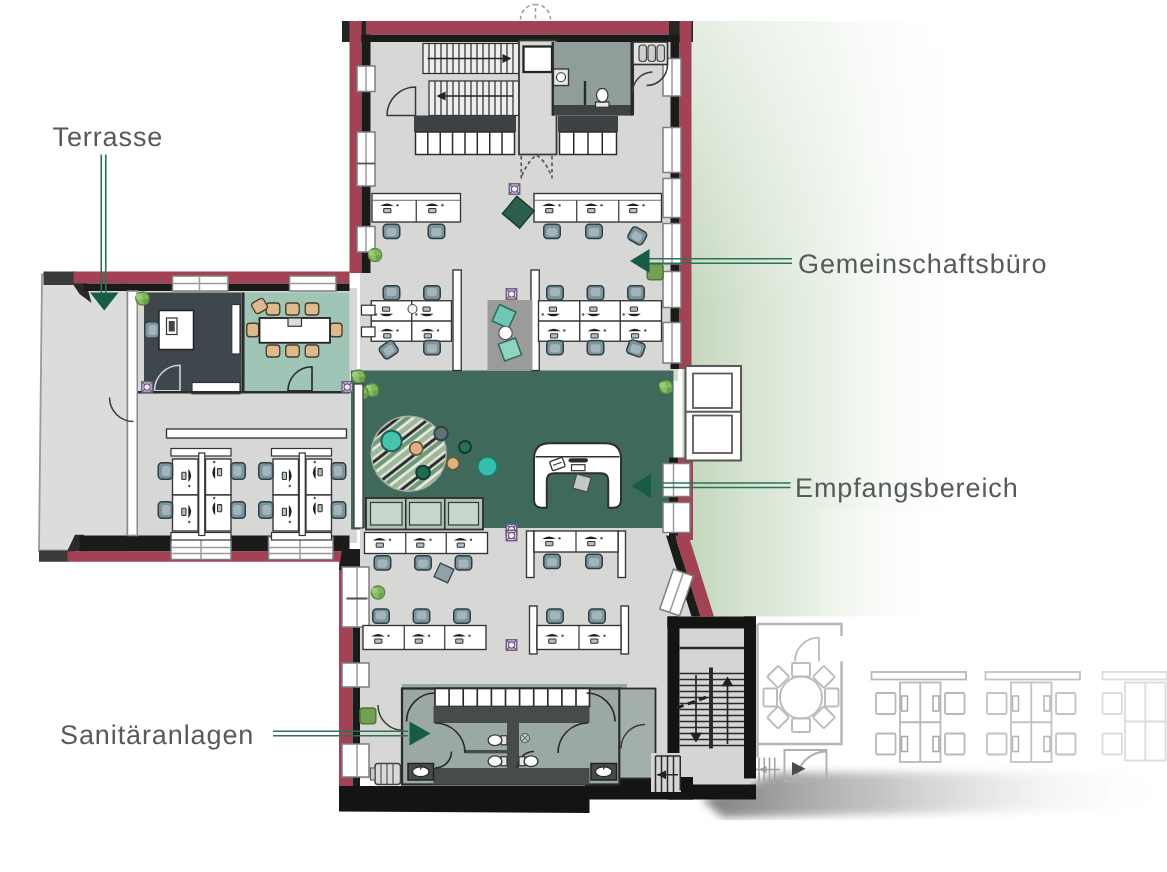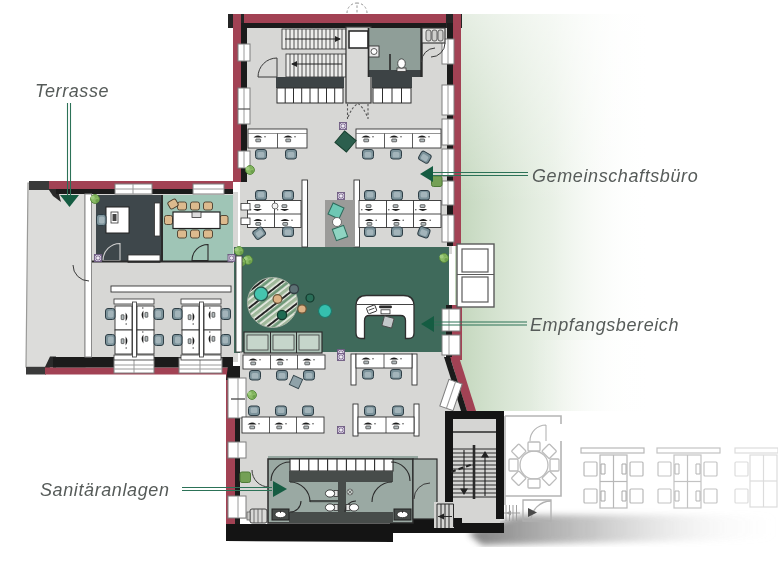--- a/index.html
+++ b/index.html
@@ -1,17 +1,17 @@
 <!DOCTYPE html>
 <html><head>
 <meta charset="utf-8">
 <style>
   html,body{margin:0;padding:0;background:#ffffff;}
   #stage{position:relative;width:778px;height:547px;background:#ffffff;overflow:hidden;
-         font-family:"Liberation Sans",sans-serif;font-style:italic;}
+         font-family:"Liberation Sans",sans-serif;}
   svg{position:absolute;left:0;top:0;}
 </style>
 </head>
 <body>
 <div id="stage">
 <svg width="778" height="581" viewBox="0 0 778 581">
 <defs>
   <linearGradient id="gg" x1="0" y1="0" x2="1" y2="0">
     <stop offset="0" stop-color="rgb(178,203,170)" stop-opacity="0.8"></stop>
     <stop offset="0.5" stop-color="rgb(206,223,200)" stop-opacity="0.45"></stop>

